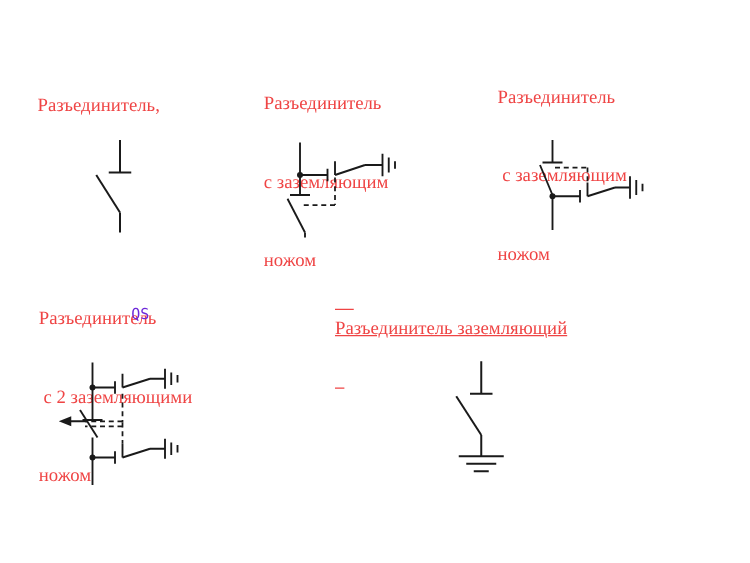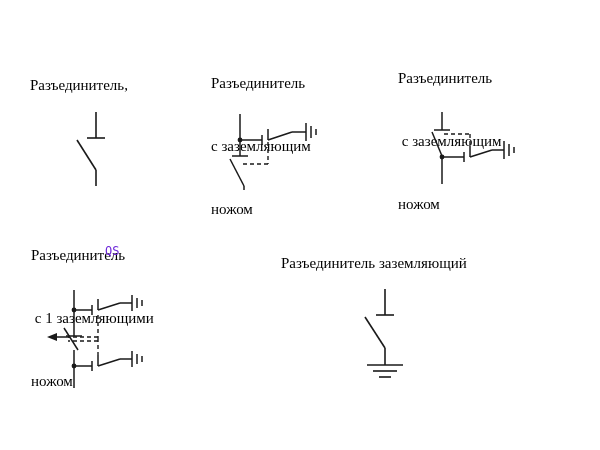--- a/index.html
+++ b/index.html
@@ -20,21 +20,21 @@
     left: 0; top: 0;
     width: 600px;
     height: 450px;
     background: #ffffff;
   }
   .caption {
     position: absolute;
     font-family: "Liberation Serif", "DejaVu Serif", serif;
     font-size: 15px;
     line-height: 21px;
-    color: #000000;
+    color: #ef4444;
     white-space: pre;
   }
   .caption .ln { display: block; }
   .symbol {
     position: absolute;
   }
   .symbol svg { display: block; }
   .qs-label {
     position: absolute;
     font-family: "DejaVu Sans Mono", "Liberation Mono", monospace;
@@ -42,21 +42,21 @@
     color: #6d28d9;
     letter-spacing: 0px;
     text-align: right;
   }
 
   
   #cap-1 { left: 30px;  top: 33px; }
   #cap-2 { left: 211px; top: 31px; }
   #cap-3 { left: 398px; top: 26px; }
   #cap-4 { left: 31px;  top: 203px; }
-  #cap-5 { left: 281px; top: 211px; }
+  #cap-5 { left: 268px; top: 211px; text-decoration: underline; }
 
   #sym-1 { left: 48px;  top: 108px; }
   #sym-2 { left: 222px; top: 112px; }
   #sym-3 { left: 418px; top: 110px; }
   #sym-4 { left: 44px;  top: 288px; }
   #sym-5 { left: 345px; top: 285px; }
 
   #qs-1  { left: 57px;  top: 136px; }
 </style>
 </head>
@@ -75,21 +75,21 @@
   </div>
 
   <div class="caption" id="cap-3">
     <span class="ln">Разъединитель</span>
     <span class="ln"> с заземляющим</span>
     <span class="ln">ножом</span>
   </div>
 
   <div class="caption" id="cap-4">
     <span class="ln">Разъединитель</span>
-    <span class="ln"> с 1 заземляющими</span>
+    <span class="ln"> с 2 заземляющими</span>
     <span class="ln">ножом</span>
   </div>
 
   <div class="caption" id="cap-5">
     <span class="ln">Разъединитель заземляющий</span>
   </div>
 
   <div class="symbol" id="sym-1">
     <svg width="80" height="80" viewBox="0 0 80 80">
       <g stroke="#1a1a1a" fill="none" stroke-width="1.6" stroke-linecap="butt">

